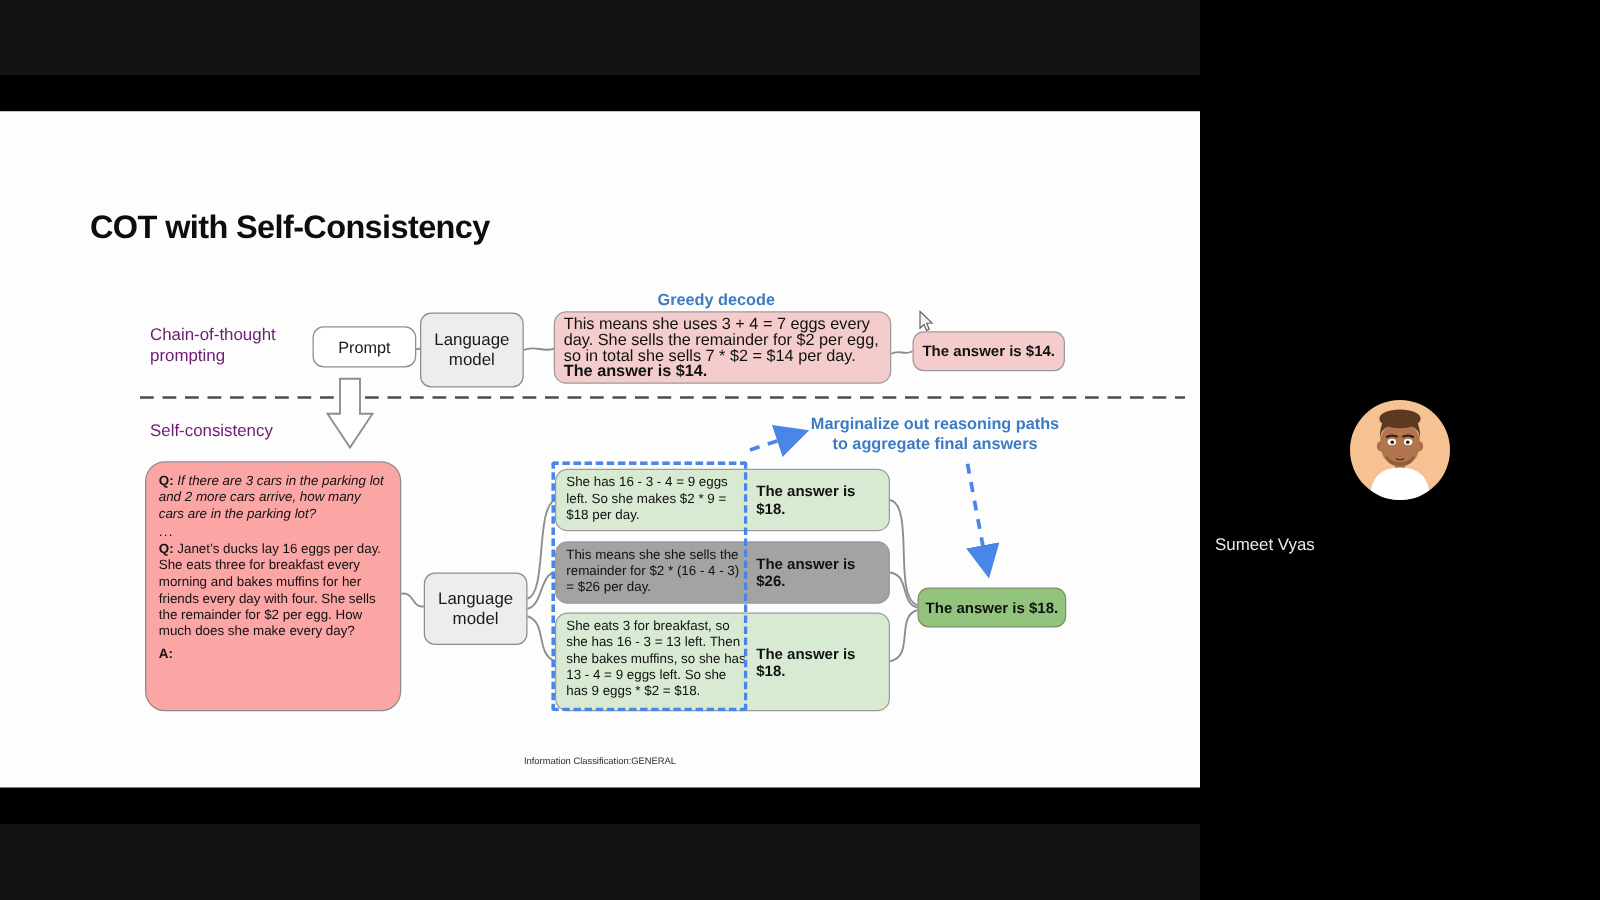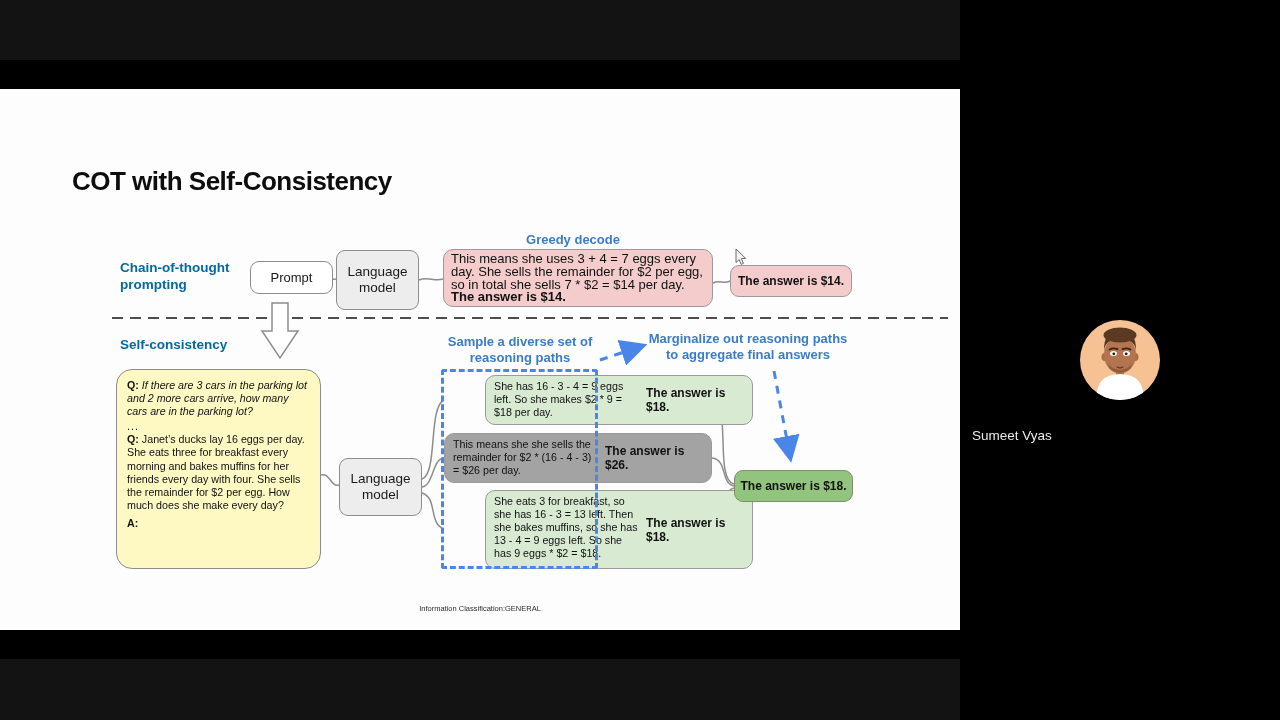--- a/index.html
+++ b/index.html
@@ -10,21 +10,21 @@
   #band-top{top:0;height:60px;background:#131313;}
   #band-top-black{top:60px;height:29px;background:#000;}
   #band-bottom-black{top:630px;height:29px;background:#000;}
   #band-bottom{top:659px;height:61px;background:#131313;}
 
   
   #slide{position:absolute;left:0;top:89px;width:960px;height:541px;background:#fdfdfd;color:#1a1a1a;}
   #slide-title{position:absolute;left:72px;top:60px;font-size:26px;font-weight:700;letter-spacing:-0.5px;color:#0d0d0d;}
   #connector-layer{position:absolute;left:0;top:0;width:960px;height:541px;pointer-events:none;}
 
-  .side-label{position:absolute;font-weight:700;font-size:13.5px;line-height:17px;color:#0369a1;}
+  .side-label{position:absolute;font-weight:400;font-size:13.5px;line-height:17px;color:#701a75;}
   #cot-label{left:120px;top:170px;}
   #sc-label{left:120px;top:247px;}
 
   .node-box{position:absolute;box-sizing:border-box;border:1.4px solid #8d8d8d;border-radius:9px;
             display:flex;align-items:center;justify-content:center;text-align:center;background:#fff;}
   #prompt-box{left:250px;top:172px;width:83px;height:33px;font-size:13px;}
   .lm-box{background:#ededed;font-size:13.5px;line-height:16px;}
   #lm-box-1{left:336px;top:161px;width:83px;height:60px;}
   #lm-box-2{left:339px;top:369px;width:83px;height:58px;}
 
@@ -37,31 +37,31 @@
               border-radius:10px;position:absolute;box-sizing:border-box;padding:3px 7px;
               font-size:13px;line-height:12.8px;color:#111;}
   #cot-output b{display:block;}
   .answer-pill{position:absolute;box-sizing:border-box;border:1.3px solid #9a9a9a;border-radius:9px;
                display:flex;align-items:center;justify-content:center;font-weight:700;font-size:12px;color:#111;}
   #cot-answer{left:730px;top:176px;width:122px;height:32px;background:#f4cccc;}
   #final-answer{left:734px;top:381px;width:119px;height:32px;background:#93c47d;border-color:#7e8f70;}
 
   
   #prompt-bubble{position:absolute;left:116px;top:280px;width:205px;height:200px;box-sizing:border-box;
-                 background:#fef9c3;border:1.5px solid #8d8d8d;border-radius:16px;padding:9px 10px;
+                 background:#fca5a5;border:1.5px solid #8d8d8d;border-radius:16px;padding:9px 10px;
                  font-size:10.7px;line-height:13.1px;color:#111;}
   #prompt-bubble p{margin:0 0 5px 0;}
   #prompt-bubble .ell{margin:-3px 0 0 0;letter-spacing:1px;}
 
   
   .path-row{position:absolute;box-sizing:border-box;left:444px;width:268px;border:1.3px solid #9a9a9a;
             border-radius:10px;display:flex;color:#111;}
   .path-row .reason{width:158px;box-sizing:border-box;padding:4px 3px 3px 8px;font-size:10.7px;line-height:13px;}
   .path-row .ans{flex:1;display:flex;align-items:center;justify-content:center;font-weight:700;font-size:12px;padding-left:2px;}
-  .row-green{background:#d9ead3;margin-left:41px;}
+  .row-green{background:#d9ead3;}
   .row-pink{background:#a3a3a3;}
   #path-row-1{top:286px;height:50px;}
   #path-row-2{top:344px;height:50px;}
   #path-row-3{top:401px;height:79px;}
   #sample-dashed-rect{position:absolute;left:441px;top:280px;width:157px;height:200px;box-sizing:border-box;
                       border:3px dashed #4a86e8;border-radius:3px;pointer-events:none;}
 
   #slide-footer{position:absolute;left:0;top:515px;width:960px;text-align:center;
                 font-size:7.5px;color:#2c2c2c;}
 
@@ -137,24 +137,20 @@
       <p><b>Q:</b> <i>If there are 3 cars in the parking lot and 2 more cars arrive, how many cars are in the parking lot?</i></p>
       <p class="ell">...</p>
       <p><b>Q:</b> <span>Janet’s ducks lay 16 eggs per day. She eats three for breakfast every morning and bakes muffins for her friends every day with four. She sells the remainder for $2 per egg. How much does she make every day?</span></p>
       <p><b>A:</b></p>
     </div>
 
     <div class="node-box lm-box" id="lm-box-2">
       <span><span>Language</span><br><span>model</span></span>
     </div>
 
-    <div class="blue-label" id="sample-label">
-      <span>Sample a diverse set of</span><br>
-      <span>reasoning paths</span>
-    </div>
     <div class="blue-label" id="marginalize-label">
       <span>Marginalize out reasoning paths</span><br>
       <span>to aggregate final answers</span>
     </div>
 
     <div class="path-row row-green" id="path-row-1">
       <div class="reason">She has 16 - 3 - 4 = 9 eggs left. So she makes $2 * 9 = $18 per day.</div>
       <div class="ans">The answer is $18.</div>
     </div>
     <div class="path-row row-pink" id="path-row-2">

